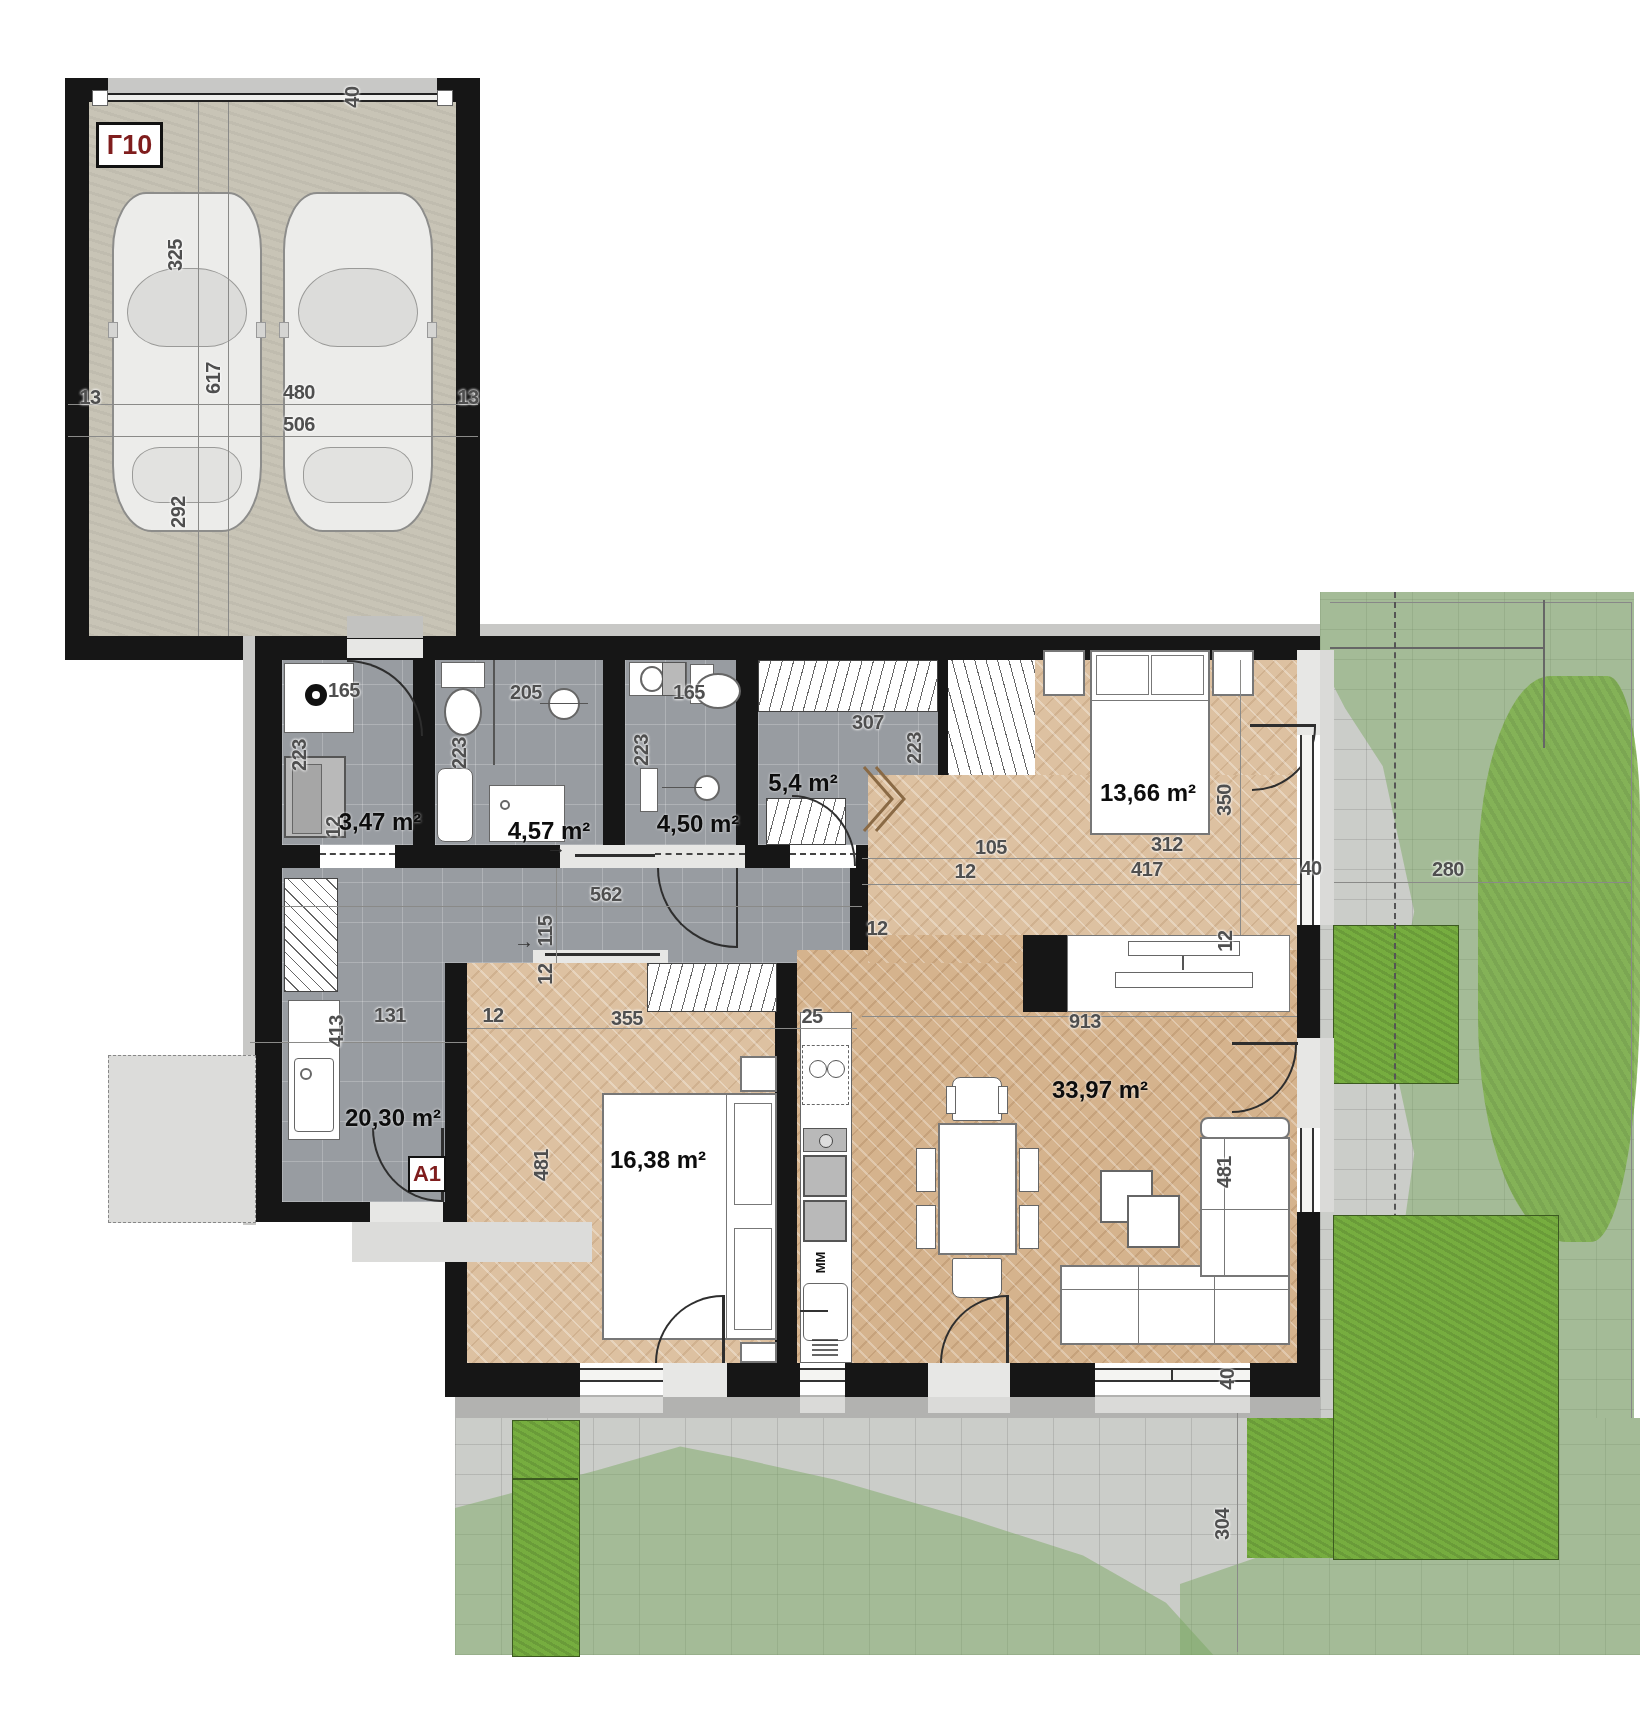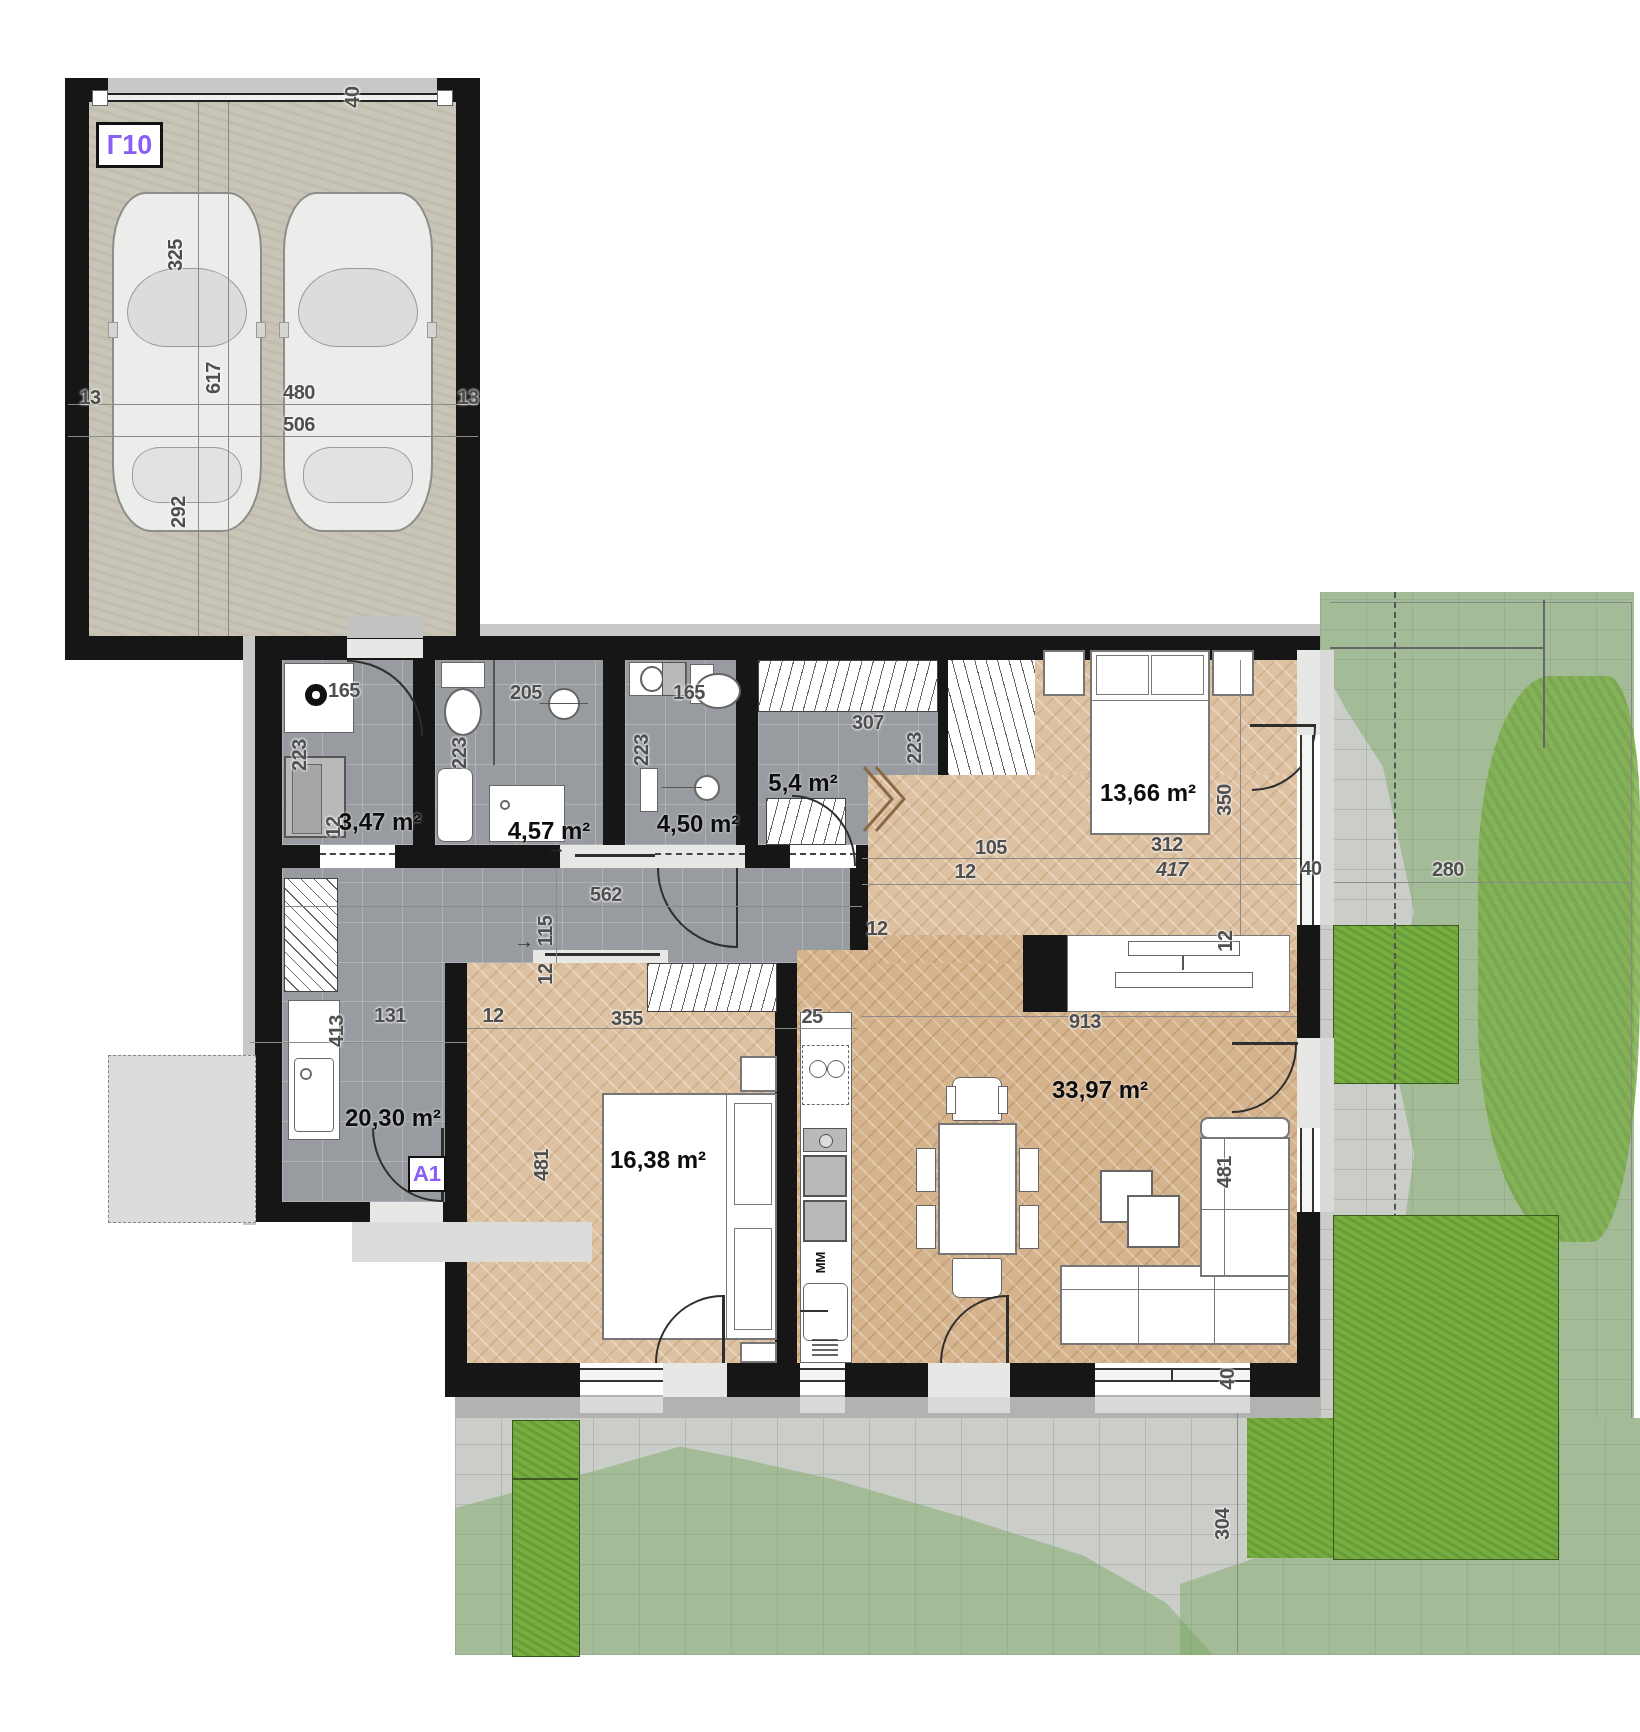--- a/index.html
+++ b/index.html
@@ -58,21 +58,21 @@
   .dimline-v{position:absolute;background:#8a8a88;width:1px;}
   .fence{position:absolute;background:#666;}
   .thinborder{position:absolute;border:1px solid #888;box-sizing:border-box;}
   
   .dim{position:absolute;color:#4f4f4f;font-size:20px;font-weight:bold;letter-spacing:-.5px;
        text-shadow:0 0 3px #fff,0 0 3px #fff;white-space:nowrap;transform:translate(-50%,-50%);}
   .dim.rot{transform:translate(-50%,-50%) rotate(-90deg);}
   .area{position:absolute;color:#0d0d0d;font-size:24px;font-weight:bold;white-space:nowrap;
         text-shadow:0 0 3px rgba(255,255,255,.85);transform:translate(-50%,-50%);}
   .unitbox{position:absolute;background:#fff;border:3px solid #111;box-sizing:border-box;
-        color:#8b5cf6;font-weight:bold;display:flex;align-items:center;justify-content:center;}
+        color:#7f1d1d;font-weight:bold;display:flex;align-items:center;justify-content:center;}
   .slideline{position:absolute;background:#2e2e2e;height:3px;}
   .arrow{position:absolute;color:#333;font-size:20px;transform:translate(-50%,-50%);}
   .mmlabel{position:absolute;color:#111;font-size:13px;font-weight:bold;transform:rotate(-90deg);}
   .car{position:absolute;background:#ececea;border:2px solid #8d8d8b;
        border-radius:34px 34px 40px 40px/58px 58px 66px 66px;box-sizing:border-box;}
   .car .glass{position:absolute;left:9%;right:9%;top:22%;height:23%;background:#dcdcda;
        border:1px solid #9a9a98;border-radius:45% 45% 35% 35%/60% 60% 45% 45%;}
   .car .rear{position:absolute;left:12%;right:12%;bottom:8%;height:16%;background:#e2e2e0;
        border:1px solid #9a9a98;border-radius:25%/45%;}
   .car .mirrL{position:absolute;left:-6px;top:38%;width:8px;height:14px;background:#d5d5d3;border:1px solid #999;}
@@ -383,21 +383,21 @@
       <span class="dim rot" style="left: 914px; top: 748px;">223</span>
       <span class="dim" style="left: 606px; top: 894px;">562</span>
       <span class="dim rot" style="left: 545px; top: 931px;">115</span>
       <span class="dim" style="left: 877px; top: 928px;">12</span>
       <span class="dim rot" style="left: 336px; top: 1031px;">413</span>
       <span class="dim" style="left: 390px; top: 1015px;">131</span>
       <span class="dim" style="left: 493px; top: 1015px;">12</span>
       <span class="dim" style="left: 991px; top: 847px;">105</span>
       <span class="dim" style="left: 1167px; top: 844px;">312</span>
       <span class="dim" style="left: 965px; top: 871px;">12</span>
-      <span class="dim" style="left: 1172px; top: 869px; font-style: italic;">417</span>
+      <span class="dim" style="left: 1147px; top: 869px;">417</span>
       <span class="dim rot" style="left: 1224px; top: 800px;">350</span>
       <span class="dim" style="left: 1311px; top: 868px;">40</span>
       <span class="dim" style="left: 1448px; top: 869px;">280</span>
       <span class="dim rot" style="left: 1225px; top: 941px;">12</span>
       <span class="dim" style="left: 1085px; top: 1021px;">913</span>
       <span class="dim rot" style="left: 545px; top: 974px;">12</span>
       <span class="dim" style="left: 627px; top: 1018px;">355</span>
       <span class="dim" style="left: 812px; top: 1016px;">25</span>
       <span class="dim rot" style="left: 541px; top: 1165px;">481</span>
       <span class="dim rot" style="left: 1224px; top: 1172px;">481</span>

